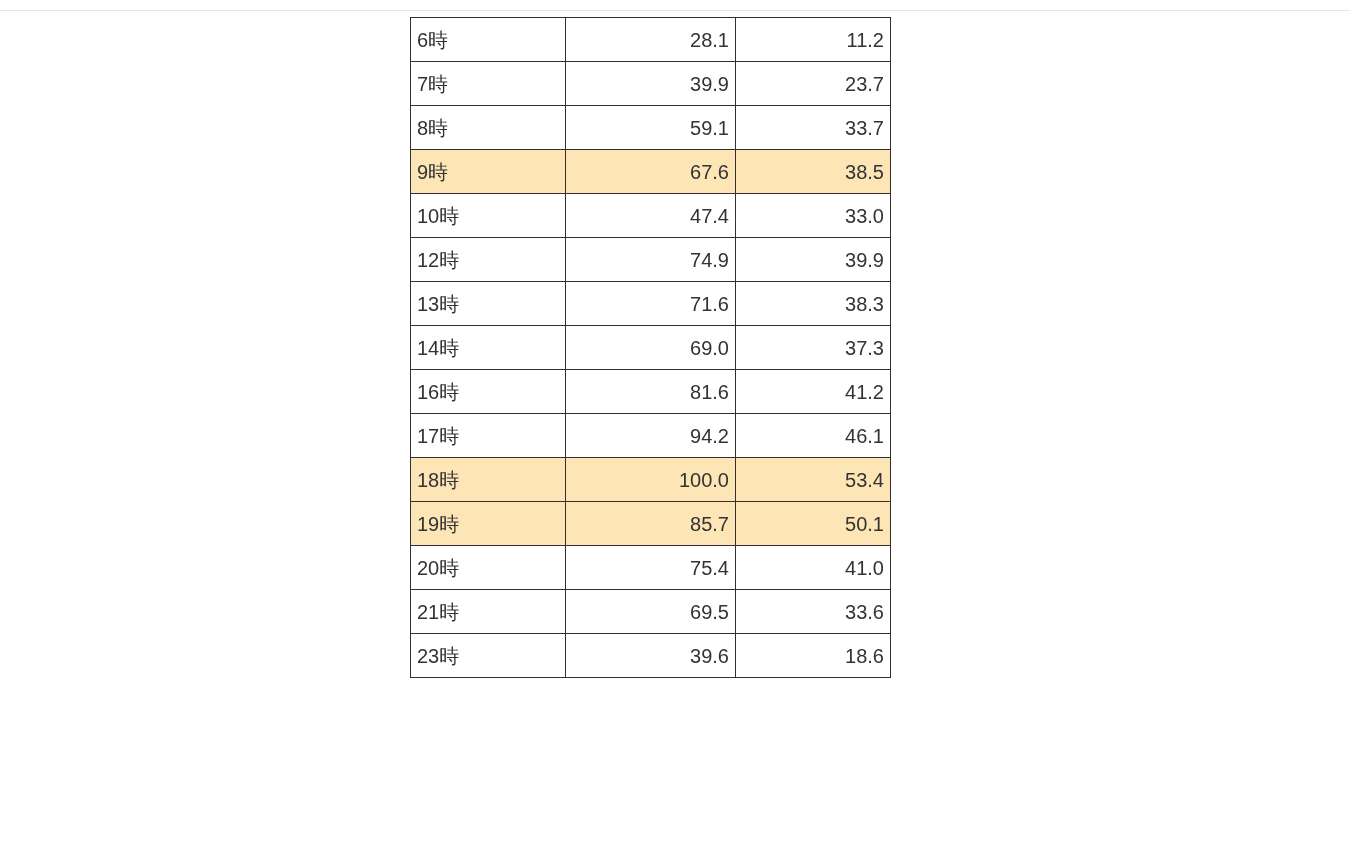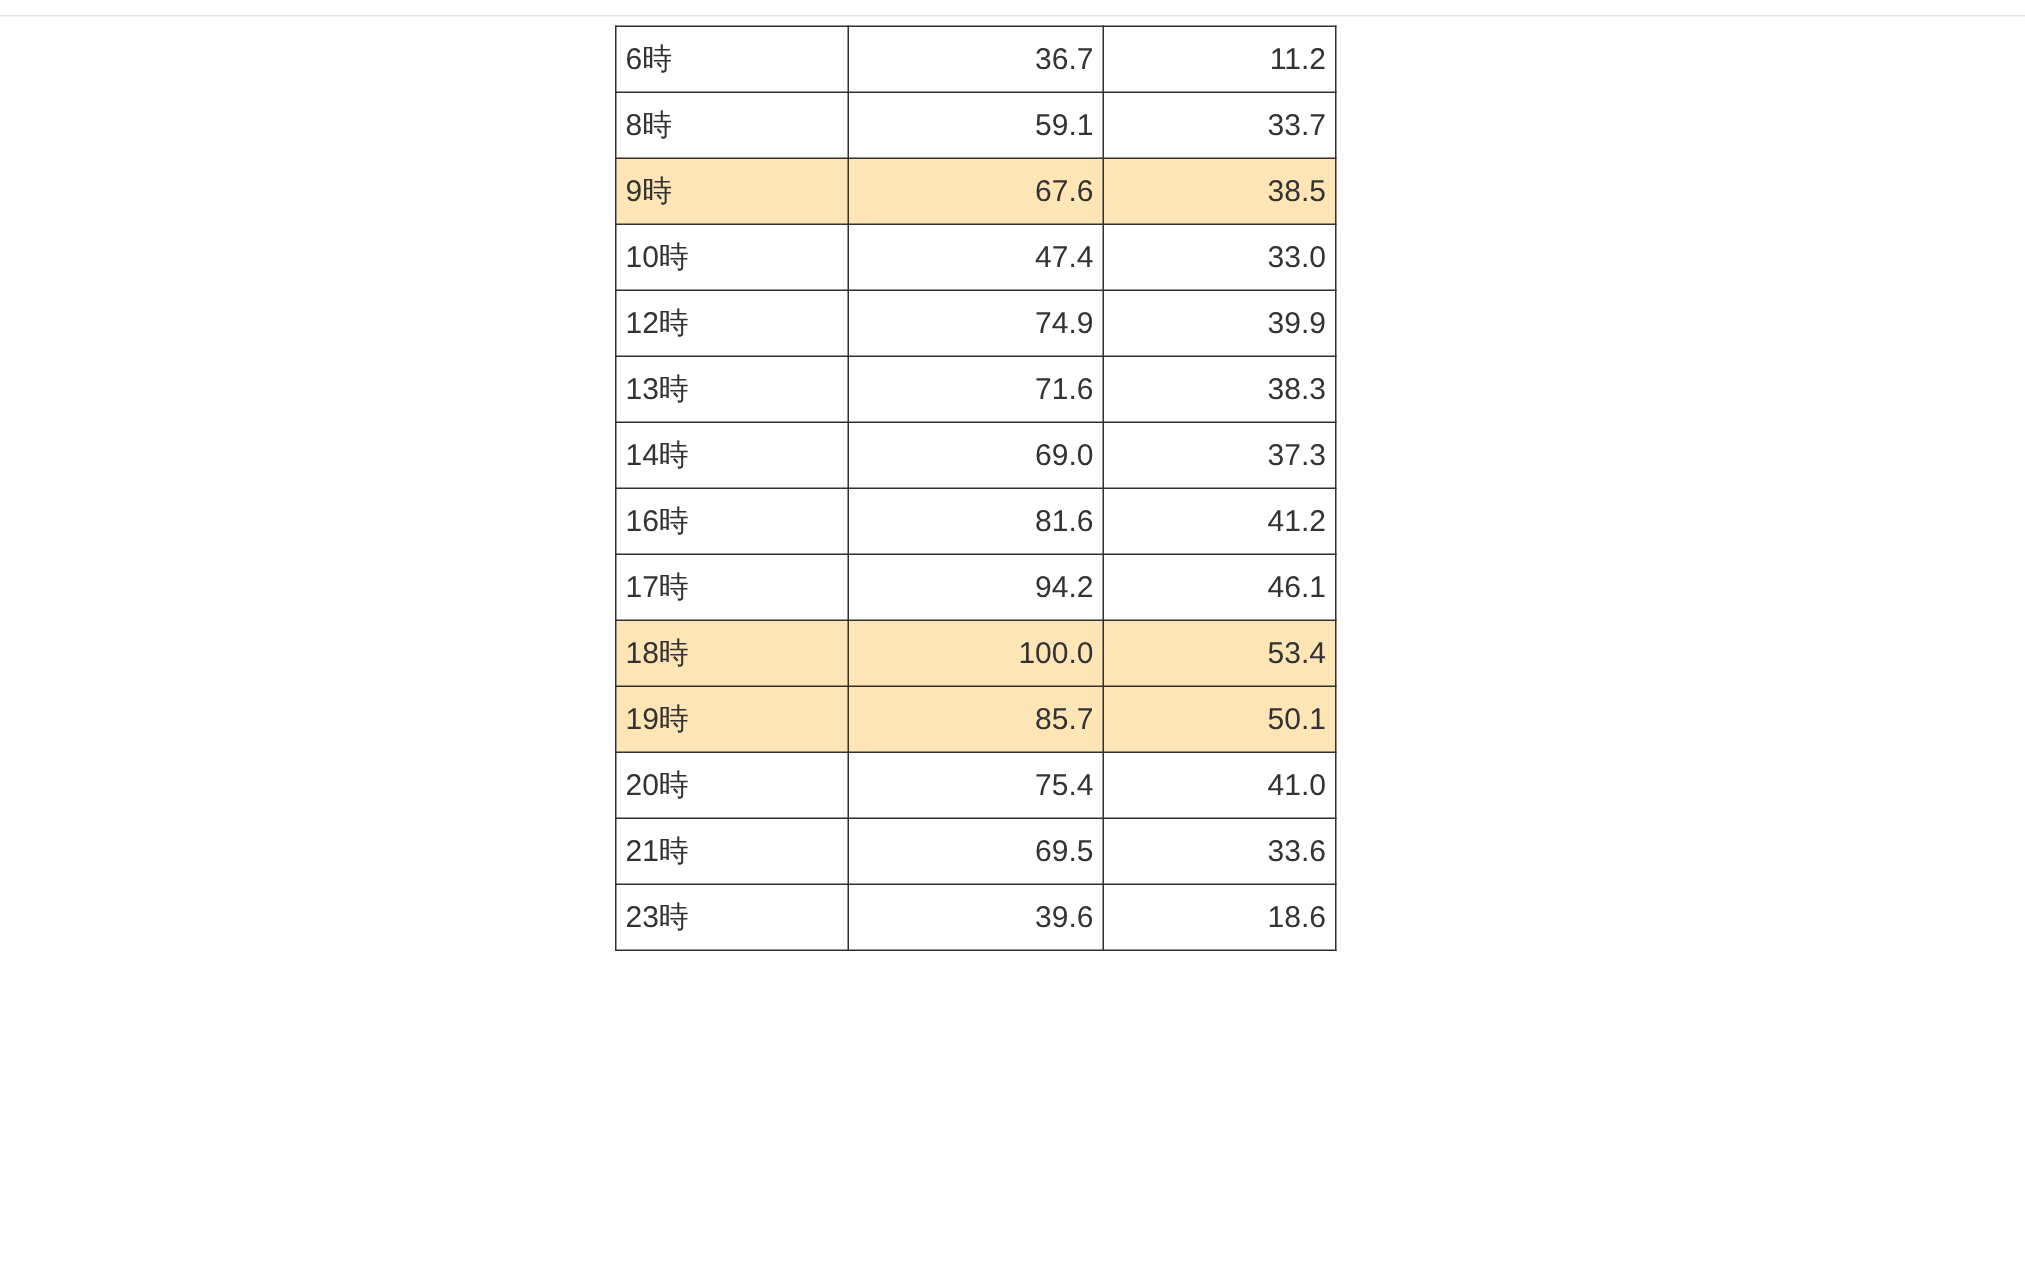--- a/index.html
+++ b/index.html
@@ -53,22 +53,27 @@
 <div class="table-wrap">
   <table>
     <colgroup>
       <col class="c1">
         <col class="c2">
         <col class="c3">
     </colgroup>
     <tbody id="tb">
         <tr>
           <td class="hour">6時</td>
-          <td class="num">36.7</td>
+          <td class="num">28.1</td>
           <td class="num">11.2</td>
+        </tr>
+        <tr>
+          <td class="hour">7時</td>
+          <td class="num">39.9</td>
+          <td class="num">23.7</td>
         </tr>
         <tr>
           <td class="hour">8時</td>
           <td class="num">59.1</td>
           <td class="num">33.7</td>
         </tr>
         <tr class="hl">
           <td class="hour">9時</td>
           <td class="num">67.6</td>
           <td class="num">38.5</td>

